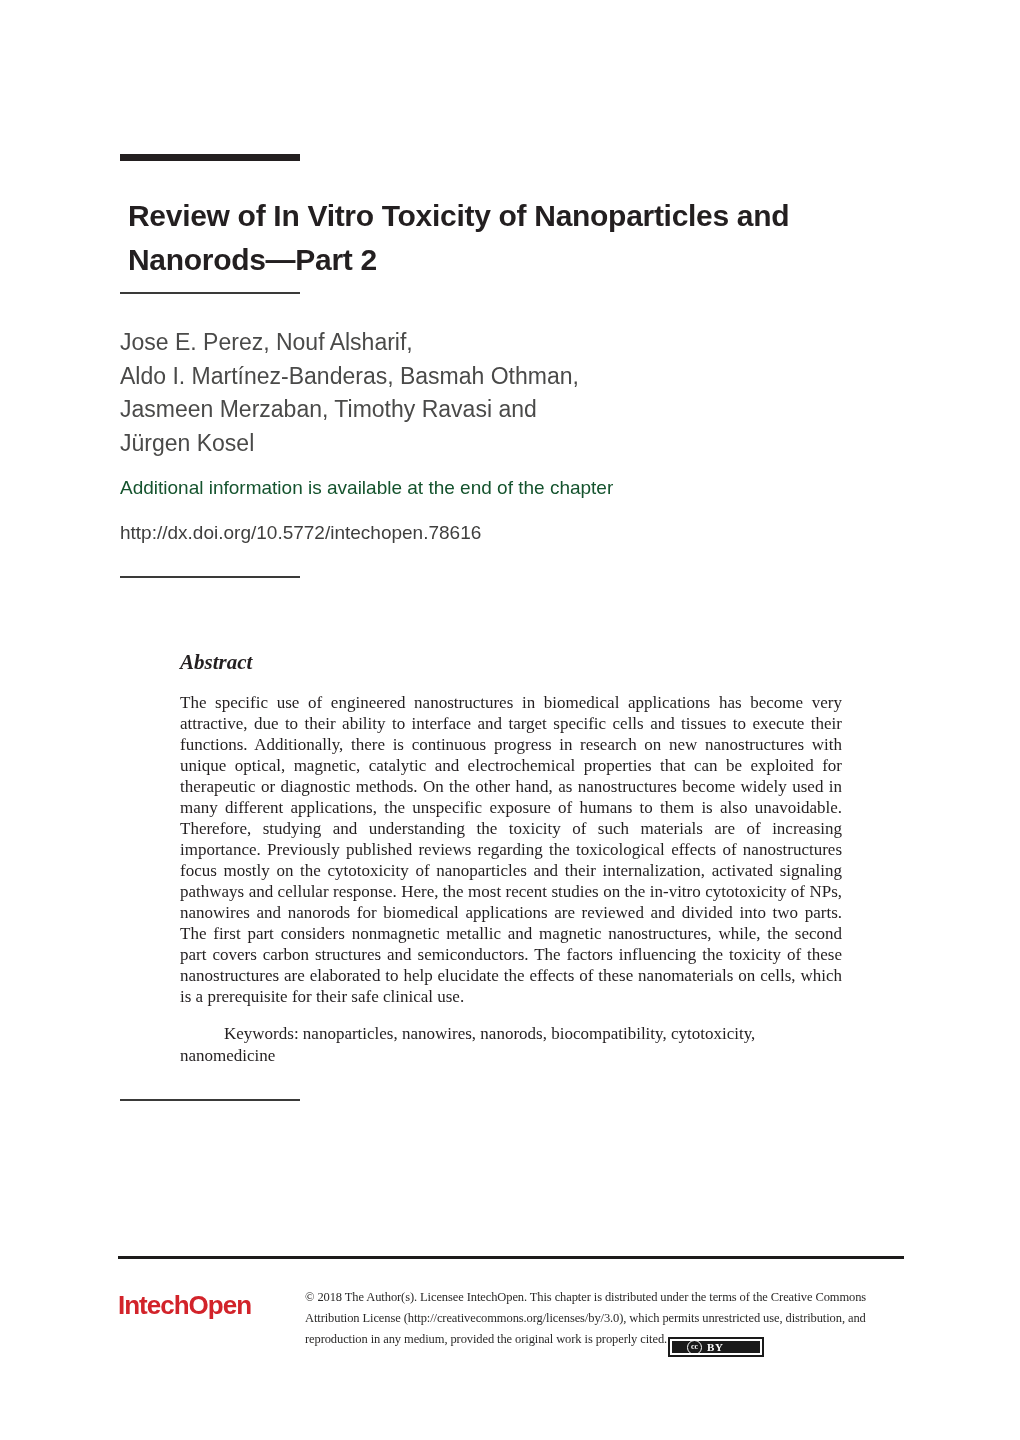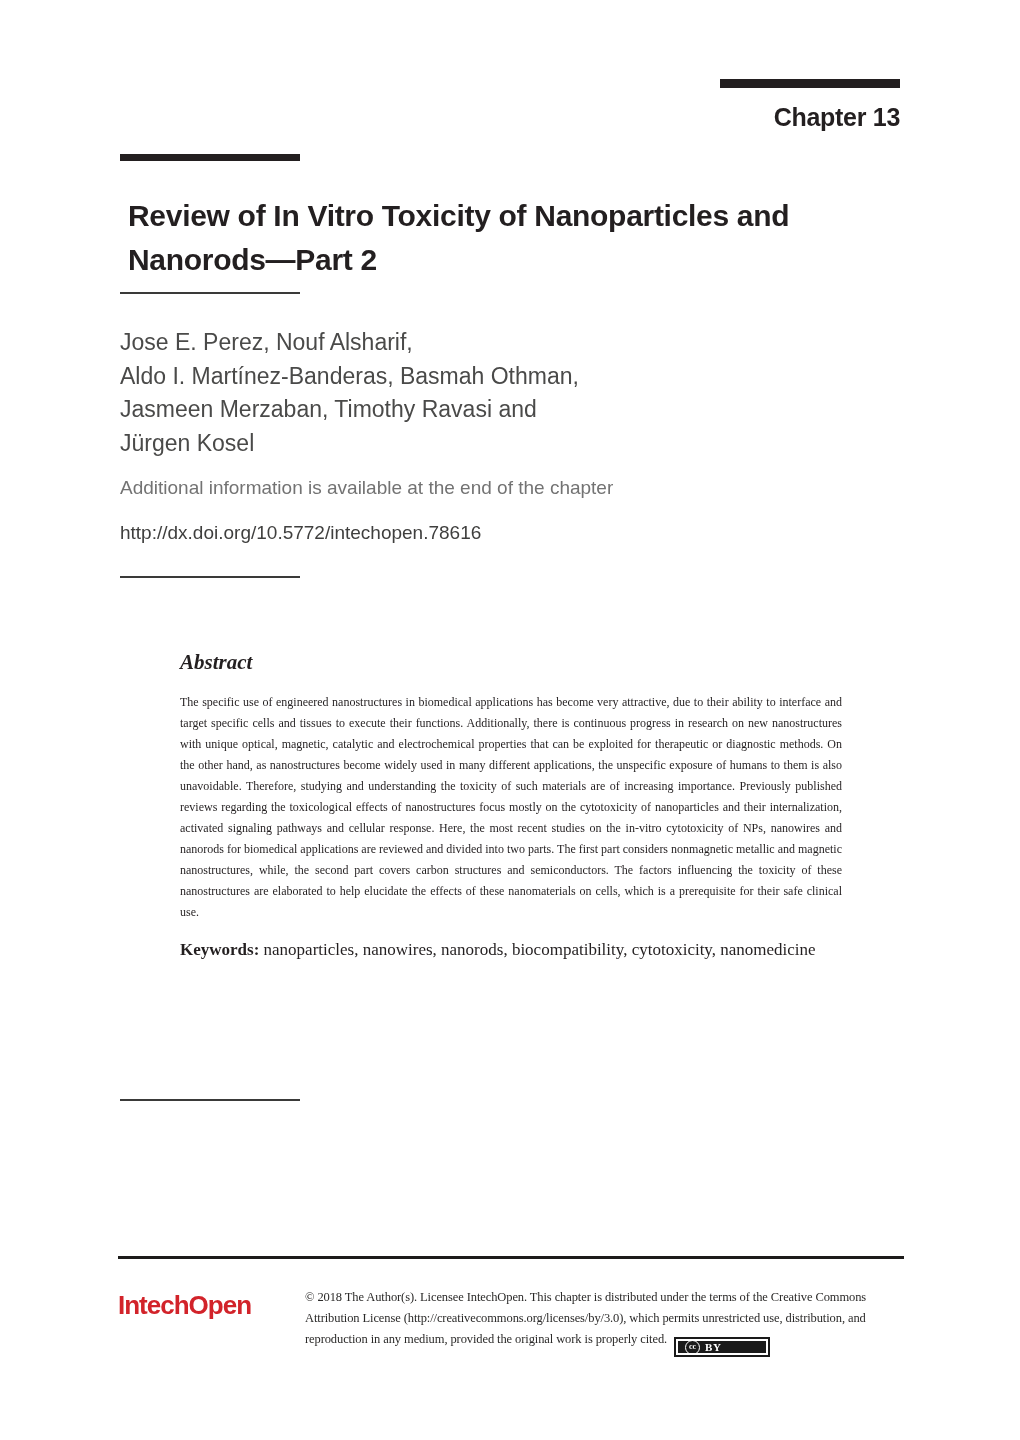--- a/index.html
+++ b/index.html
@@ -77,21 +77,21 @@
     line-height: 33.5px;
     color: #4a4a49;
     white-space: pre-line;
   }
 
   .additional-info {
     position: absolute;
     top: 477px;
     left: 120px;
     font-size: 19px;
-    color: #737373;
+    color: #14532d;
   }
   .doi {
     position: absolute;
     top: 522px;
     left: 120px;
     font-size: 19px;
     color: #3f3f3e;
     text-decoration: none;
     cursor: pointer;
   }
@@ -106,31 +106,31 @@
     color: #231f20;
   }
   .abstract-heading {
     margin: 0;
     font-size: 21px;
     font-weight: bold;
     font-style: italic;
   }
   .abstract-body {
     margin: 17px 0 16px 0;
-    font-size: 12px;
+    font-size: 17px;
     line-height: 21px;
     text-align: justify;
     font-family: Liberation Serif, serif;
   }
   .keywords {
     margin: 16px 0 0 0;
     font-size: 17px;
     line-height: 21.5px;
   }
-  .keywords .kw-label { font-weight: bold; }
+  .keywords .kw-label { font-weight: normal; margin-left: 44px; }
 
   
   .footer-rule {
     position: absolute;
     top: 1256px;
     left: 118px;
     width: 786px;
     height: 3px;
     background: #1c1b1a;
   }
@@ -151,28 +151,28 @@
     font-size: 12.5px;
     letter-spacing: -0.1px;
     line-height: 21px;
     color: #2b2a29;
     font-family: Liberation Serif, serif;
   }
   .cc-badge {
     display: inline-flex;
     align-items: center;
     vertical-align: -6px;
-    margin-left: 7px;
+    margin-left: 1px;
     width: 96px;
     height: 20px;
     background: #1a1a1a;
     border: 2px solid #1a1a1a;
     box-shadow: inset 0 0 0 2px #ffffff;
     box-sizing: border-box;
-    padding-left: 9px;
+    padding-left: 17px;
     cursor: pointer;
   }
   .cc-circle {
     display: inline-flex;
     align-items: center;
     justify-content: center;
     width: 13px;
     height: 13px;
     border: 1.5px solid #ffffff;
     border-radius: 50%;
@@ -187,24 +187,20 @@
     font-size: 11px;
     font-weight: bold;
     letter-spacing: 0.5px;
   }
 </style>
 </head>
 <body>
 
 <div class="page">
 
-  <div class="chapter-block">
-    <div class="chapter-bar"></div>
-    <div class="chapter-label">Chapter 13</div>
-  </div>
 
   <div class="title-bar"></div>
   <h1 class="page-title">Review of In Vitro Toxicity of Nanoparticles and Nanorods—Part 2</h1>
   <div class="rule rule-under-title"></div>
 
   <div class="authors">Jose E. Perez, Nouf Alsharif,
 Aldo I. Martínez-Banderas, Basmah Othman,
 Jasmeen Merzaban, Timothy Ravasi and
 Jürgen Kosel</div>
 

